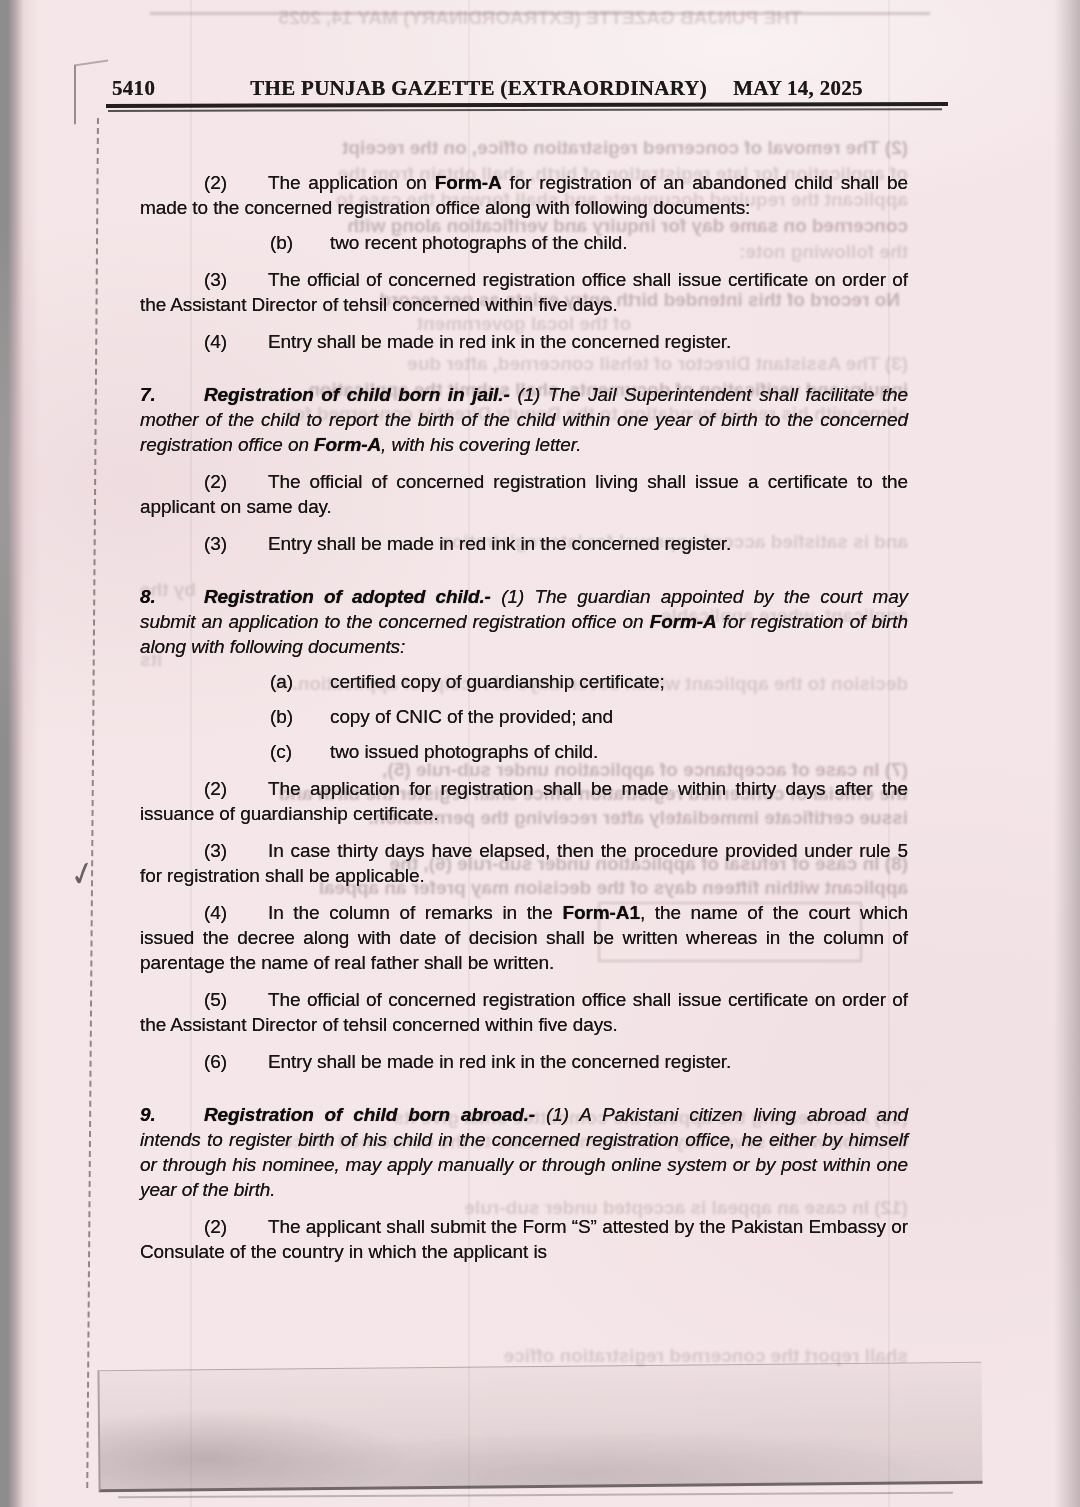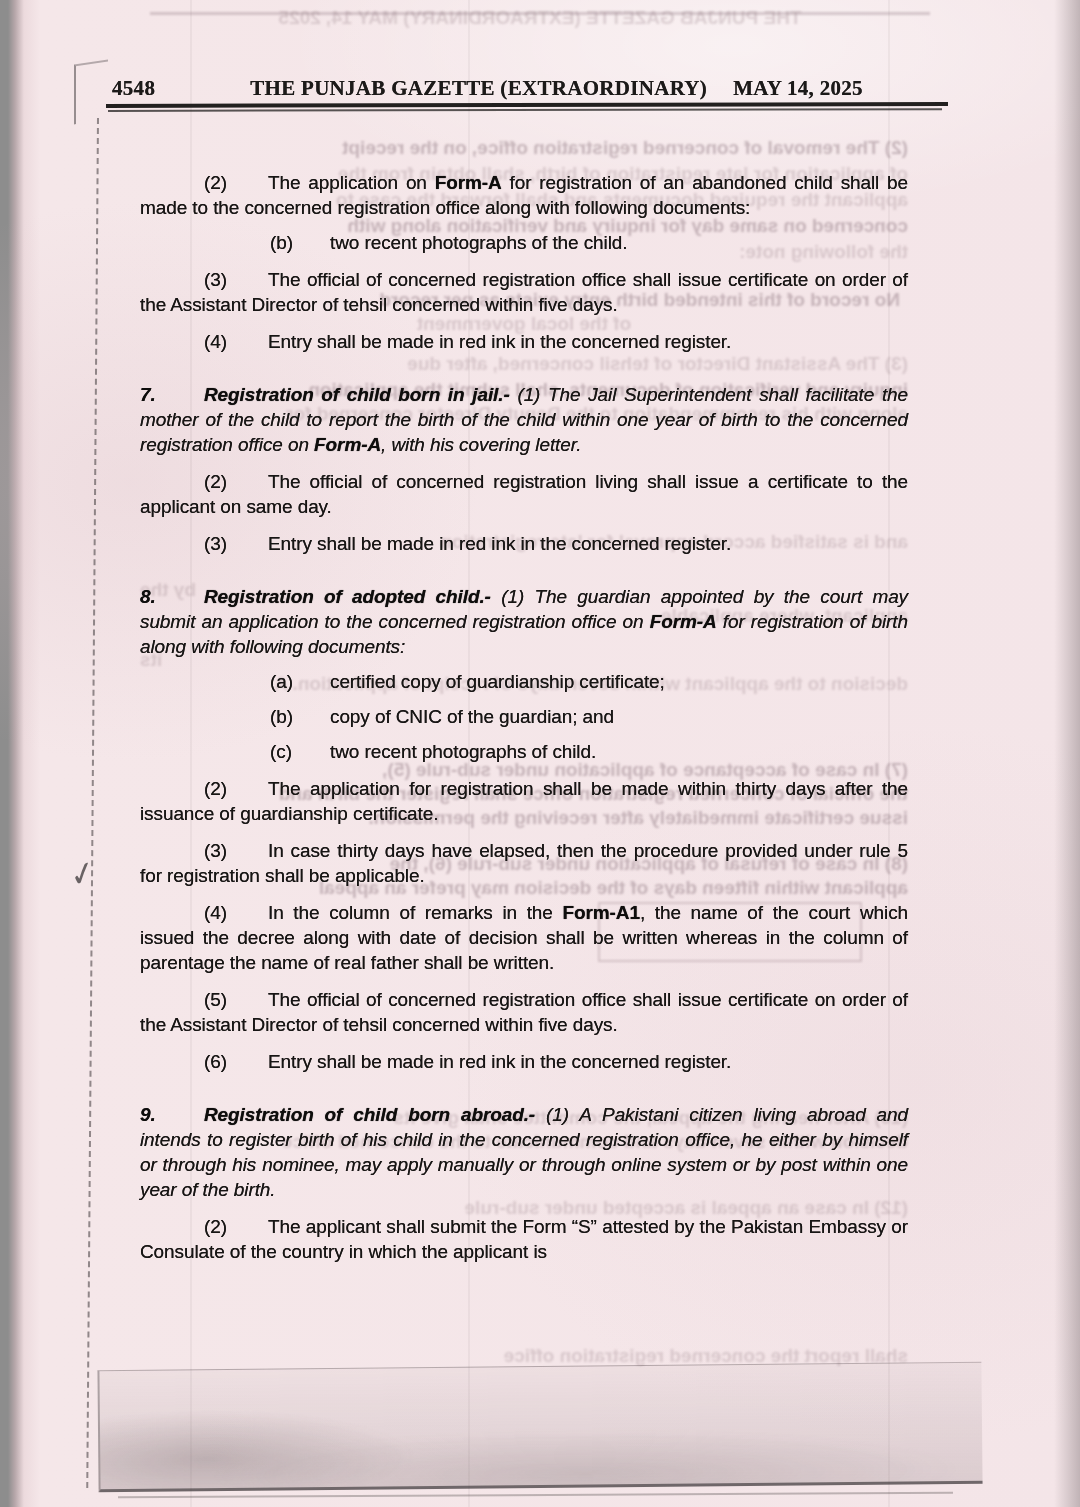--- a/index.html
+++ b/index.html
@@ -144,38 +144,38 @@
     <div class="ghost light" style="top: 1344px; left: 140px; width: 768px;">shall report the concerned registration office</div>
   </div>
 
 <div class="fold-dash"></div>
 <div class="corner-mark"></div>
 <div class="check-mark">✓</div>
 <div class="bottom-smudge"></div>
 <div class="bottom-line2"></div>
 
 <div class="header">
-  <span class="pageno">4548</span>
+  <span class="pageno">5410</span>
   <span class="title">THE PUNJAB GAZETTE (EXTRAORDINARY)</span>
   <span class="date">MAY 14, 2025</span>
 </div>
 <div class="header-rule"></div>
 
 <div class="doc">
     <p class="numbered"><span class="num">(2)</span><span>The application on </span><b>Form-A</b><span> for registration of an abandoned child shall be made to the concerned registration office along with following documents:</span></p>
     <p class="list"><span class="num">(b)</span><span>two recent photographs of the child.</span></p>
     <p class="numbered"><span class="num">(3)</span><span>The official of concerned registration office shall issue certificate on order of the Assistant Director of tehsil concerned within five days.</span></p>
     <p class="numbered"><span class="num">(4)</span><span>Entry shall be made in red ink in the concerned register.</span></p>
     <p class="section"><span class="num">7.</span><b>Registration of child born in jail.-</b><span> (1) The Jail Superintendent shall facilitate the mother of the child to report the birth of the child within one year of birth to the concerned registration office on </span><b>Form-A</b><span>, with his covering letter.</span></p>
     <p class="numbered"><span class="num">(2)</span><span>The official of concerned registration living shall issue a certificate to the applicant on same day.</span></p>
     <p class="numbered"><span class="num">(3)</span><span>Entry shall be made in red ink in the concerned register.</span></p>
     <p class="section"><span class="num">8.</span><b>Registration of adopted child.-</b><span> (1) The guardian appointed by the court may submit an application to the concerned registration office on </span><b>Form-A</b><span> for registration of birth along with following documents:</span></p>
     <p class="list"><span class="num">(a)</span><span>certified copy of guardianship certificate;</span></p>
-    <p class="list"><span class="num">(b)</span><span>copy of CNIC of the guardian; and</span></p>
-    <p class="list"><span class="num">(c)</span><span>two recent photographs of child.</span></p>
+    <p class="list"><span class="num">(b)</span><span>copy of CNIC of the provided; and</span></p>
+    <p class="list"><span class="num">(c)</span><span>two issued photographs of child.</span></p>
     <p class="numbered"><span class="num">(2)</span><span>The application for registration shall be made within thirty days after the issuance of guardianship certificate.</span></p>
     <p class="numbered"><span class="num">(3)</span><span>In case thirty days have elapsed, then the procedure provided under rule 5 for registration shall be applicable.</span></p>
     <p class="numbered"><span class="num">(4)</span><span>In the column of remarks in the </span><b>Form-A1</b><span>, the name of the court which issued the decree along with date of decision shall be written whereas in the column of parentage the name of real father shall be written.</span></p>
     <p class="numbered"><span class="num">(5)</span><span>The official of concerned registration office shall issue certificate on order of the Assistant Director of tehsil concerned within five days.</span></p>
     <p class="numbered"><span class="num">(6)</span><span>Entry shall be made in red ink in the concerned register.</span></p>
     <p class="section"><span class="num">9.</span><b>Registration of child born abroad.-</b><span> (1) A Pakistani citizen living abroad and intends to register birth of his child in the concerned registration office, he either by himself or through his nominee, may apply manually or through online system or by post within one year of the birth.</span></p>
     <p class="numbered"><span class="num">(2)</span><span>The applicant shall submit the Form “S” attested by the Pakistan Embassy or Consulate of the country in which the applicant is</span></p>
   </div>
 
 </body></html>

